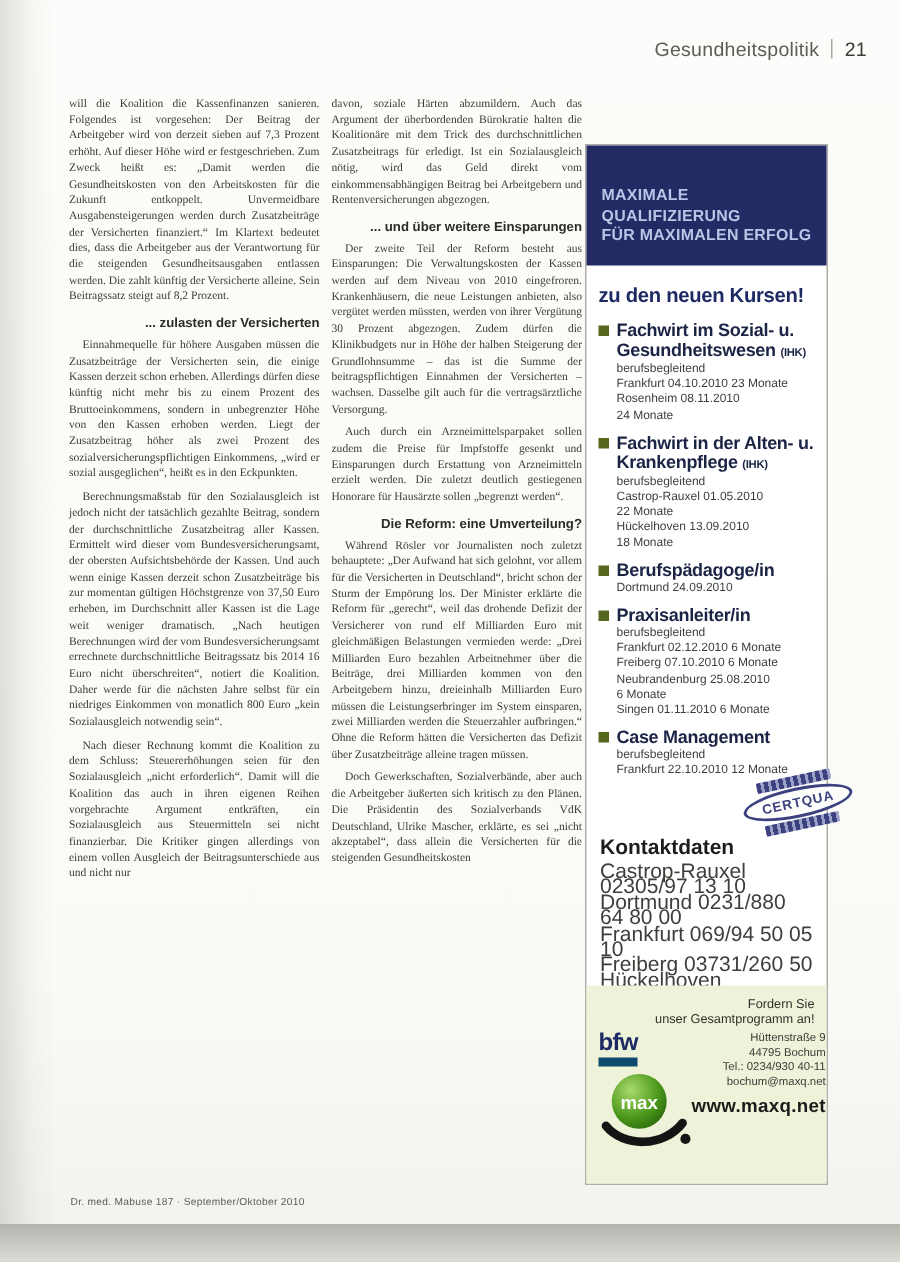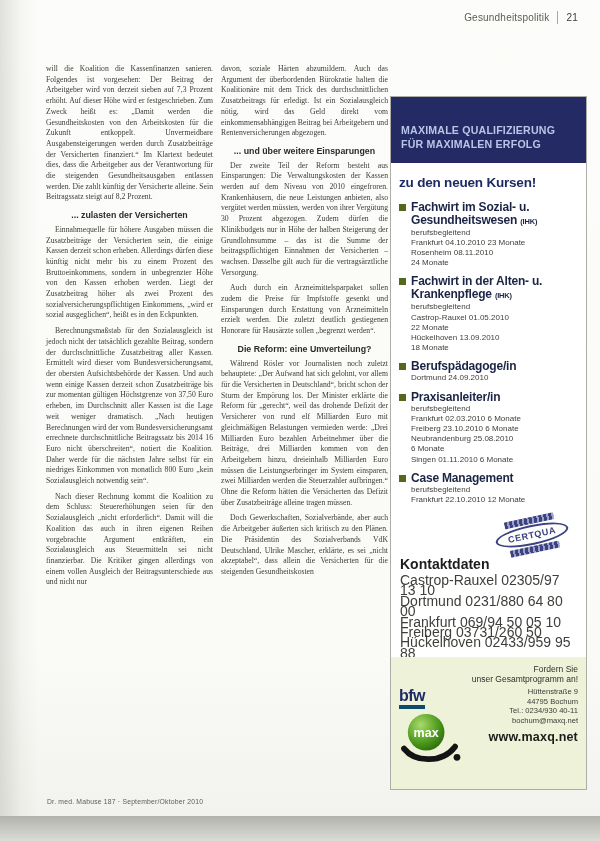--- a/index.html
+++ b/index.html
@@ -16,46 +16,46 @@
   .page::before{ 
     content:"";position:absolute;left:0;top:0;bottom:0;width:38px;
     background:linear-gradient(90deg,rgba(150,150,140,0.28),rgba(150,150,140,0.07) 55%,rgba(255,255,255,0));
   }
   .scan-bottom{
     position:absolute;left:0;top:816px;width:600px;height:25px;
     background:linear-gradient(180deg,#b3b3ae,#dcdcd7);
   }
   
   .header{
-    position:absolute;top:11px;right:22px;display:flex;align-items:center;gap:8px;
-    font-size:10px;color:#5b5b57;letter-spacing:0.2px;
+    position:absolute;top:25px;right:22px;display:flex;align-items:center;gap:8px;
+    font-size:13px;color:#5b5b57;letter-spacing:0.2px;
   }
   .header .divider{width:1px;height:13px;background:#a8a8a2;}
   .header .pagenum{color:#3c3c38;font-weight:normal;}
   
   .col{
     position:absolute;top:64px;width:167px;
     font-family:"Liberation Serif",serif;font-size:7.7px;line-height:10.7px;
     color:#3b3b37;text-align:justify;
   }
   .col1{left:46px;}
   .col2{left:221px;}
   .para{margin:0 0 5px 0;text-indent:9px;}
   .para.noindent{text-indent:0;}
   .subhead{
     font-family:"Liberation Sans",sans-serif;font-weight:bold;font-size:8.8px;
-    color:#2b2b27;margin:7px 0 4px 0;text-align:center;
+    color:#2b2b27;margin:7px 0 4px 0;text-align:right;
   }
   
   .footer{
     position:absolute;left:47px;top:798px;font-size:6.8px;color:#5d5d59;letter-spacing:0.2px;
   }
   
   .ad{
-    position:absolute;left:390px;top:96px;width:197px;height:694px;
+    position:absolute;left:390px;top:96px;width:162px;height:694px;
     background:#ffffff;border:1px solid #adada6;box-sizing:border-box;
   }
   .ad-banner{
     background:#242b64;color:#b9c5e6;font-weight:bold;font-size:10.6px;line-height:13.5px;
     padding:27px 10px 12px 10px;letter-spacing:0.2px;
   }
   .ad-cta{
     color:#1d2a63;font-weight:bold;font-size:13.5px;line-height:16.5px;
     padding:12px 8px 5px 8px;letter-spacing:-0.2px;
   }
@@ -90,21 +90,21 @@
   .green{
     position:absolute;left:0;right:0;top:560px;bottom:0;
     background:#edf2d8;padding:7px 8px 5px 8px;box-sizing:border-box;text-align:right;
   }
   .promo{font-size:8.5px;line-height:10px;color:#30302c;}
   .brand{font-weight:bold;font-size:9.5px;line-height:11px;color:#3f9414;margin-top:5px;}
   .green-bottom{display:flex;margin-top:3px;align-items:flex-start;}
   .logos{width:62px;text-align:left;}
   .bfw-logo{
     font-weight:bold;font-size:16px;color:#1d2a63;letter-spacing:-0.5px;line-height:16px;
-    border-bottom:4px solid #0c4a6e;display:inline-block;padding-bottom:1px;
+    border-bottom:6px solid #0c4a6e;display:inline-block;padding-bottom:1px;
   }
   .maxq-svg{display:block;margin-top:3px;}
   .addr-block{flex:1;text-align:right;}
   .addr-line{font-size:7.6px;line-height:9.6px;color:#3c3c38;}
   .website{font-weight:bold;font-size:12.5px;color:#1c1c1a;margin-top:5px;letter-spacing:0.2px;}
 </style>
 </head>
 <body>
 
 <div class="page">
@@ -167,22 +167,22 @@
           <div class="course-body">
             <div class="course-title">Berufspädagoge/in</div>
             <div class="detail">Dortmund 24.09.2010</div>
           </div>
         </div>
         <div class="course">
           <span class="bullet"></span>
           <div class="course-body">
             <div class="course-title">Praxisanleiter/in</div>
             <div class="detail">berufsbegleitend</div>
-            <div class="detail">Frankfurt 02.03.2010 6 Monate</div>
-            <div class="detail">Freiberg 23.10.2010 6 Monate</div>
+            <div class="detail">Frankfurt 02.12.2010 6 Monate</div>
+            <div class="detail">Freiberg 07.10.2010 6 Monate</div>
             <div class="detail">Neubrandenburg 25.08.2010</div>
             <div class="detail">6 Monate</div>
             <div class="detail">Singen 01.11.2010 6 Monate</div>
           </div>
         </div>
         <div class="course">
           <span class="bullet"></span>
           <div class="course-body">
             <div class="course-title">Case Management</div>
             <div class="detail">berufsbegleitend</div>

